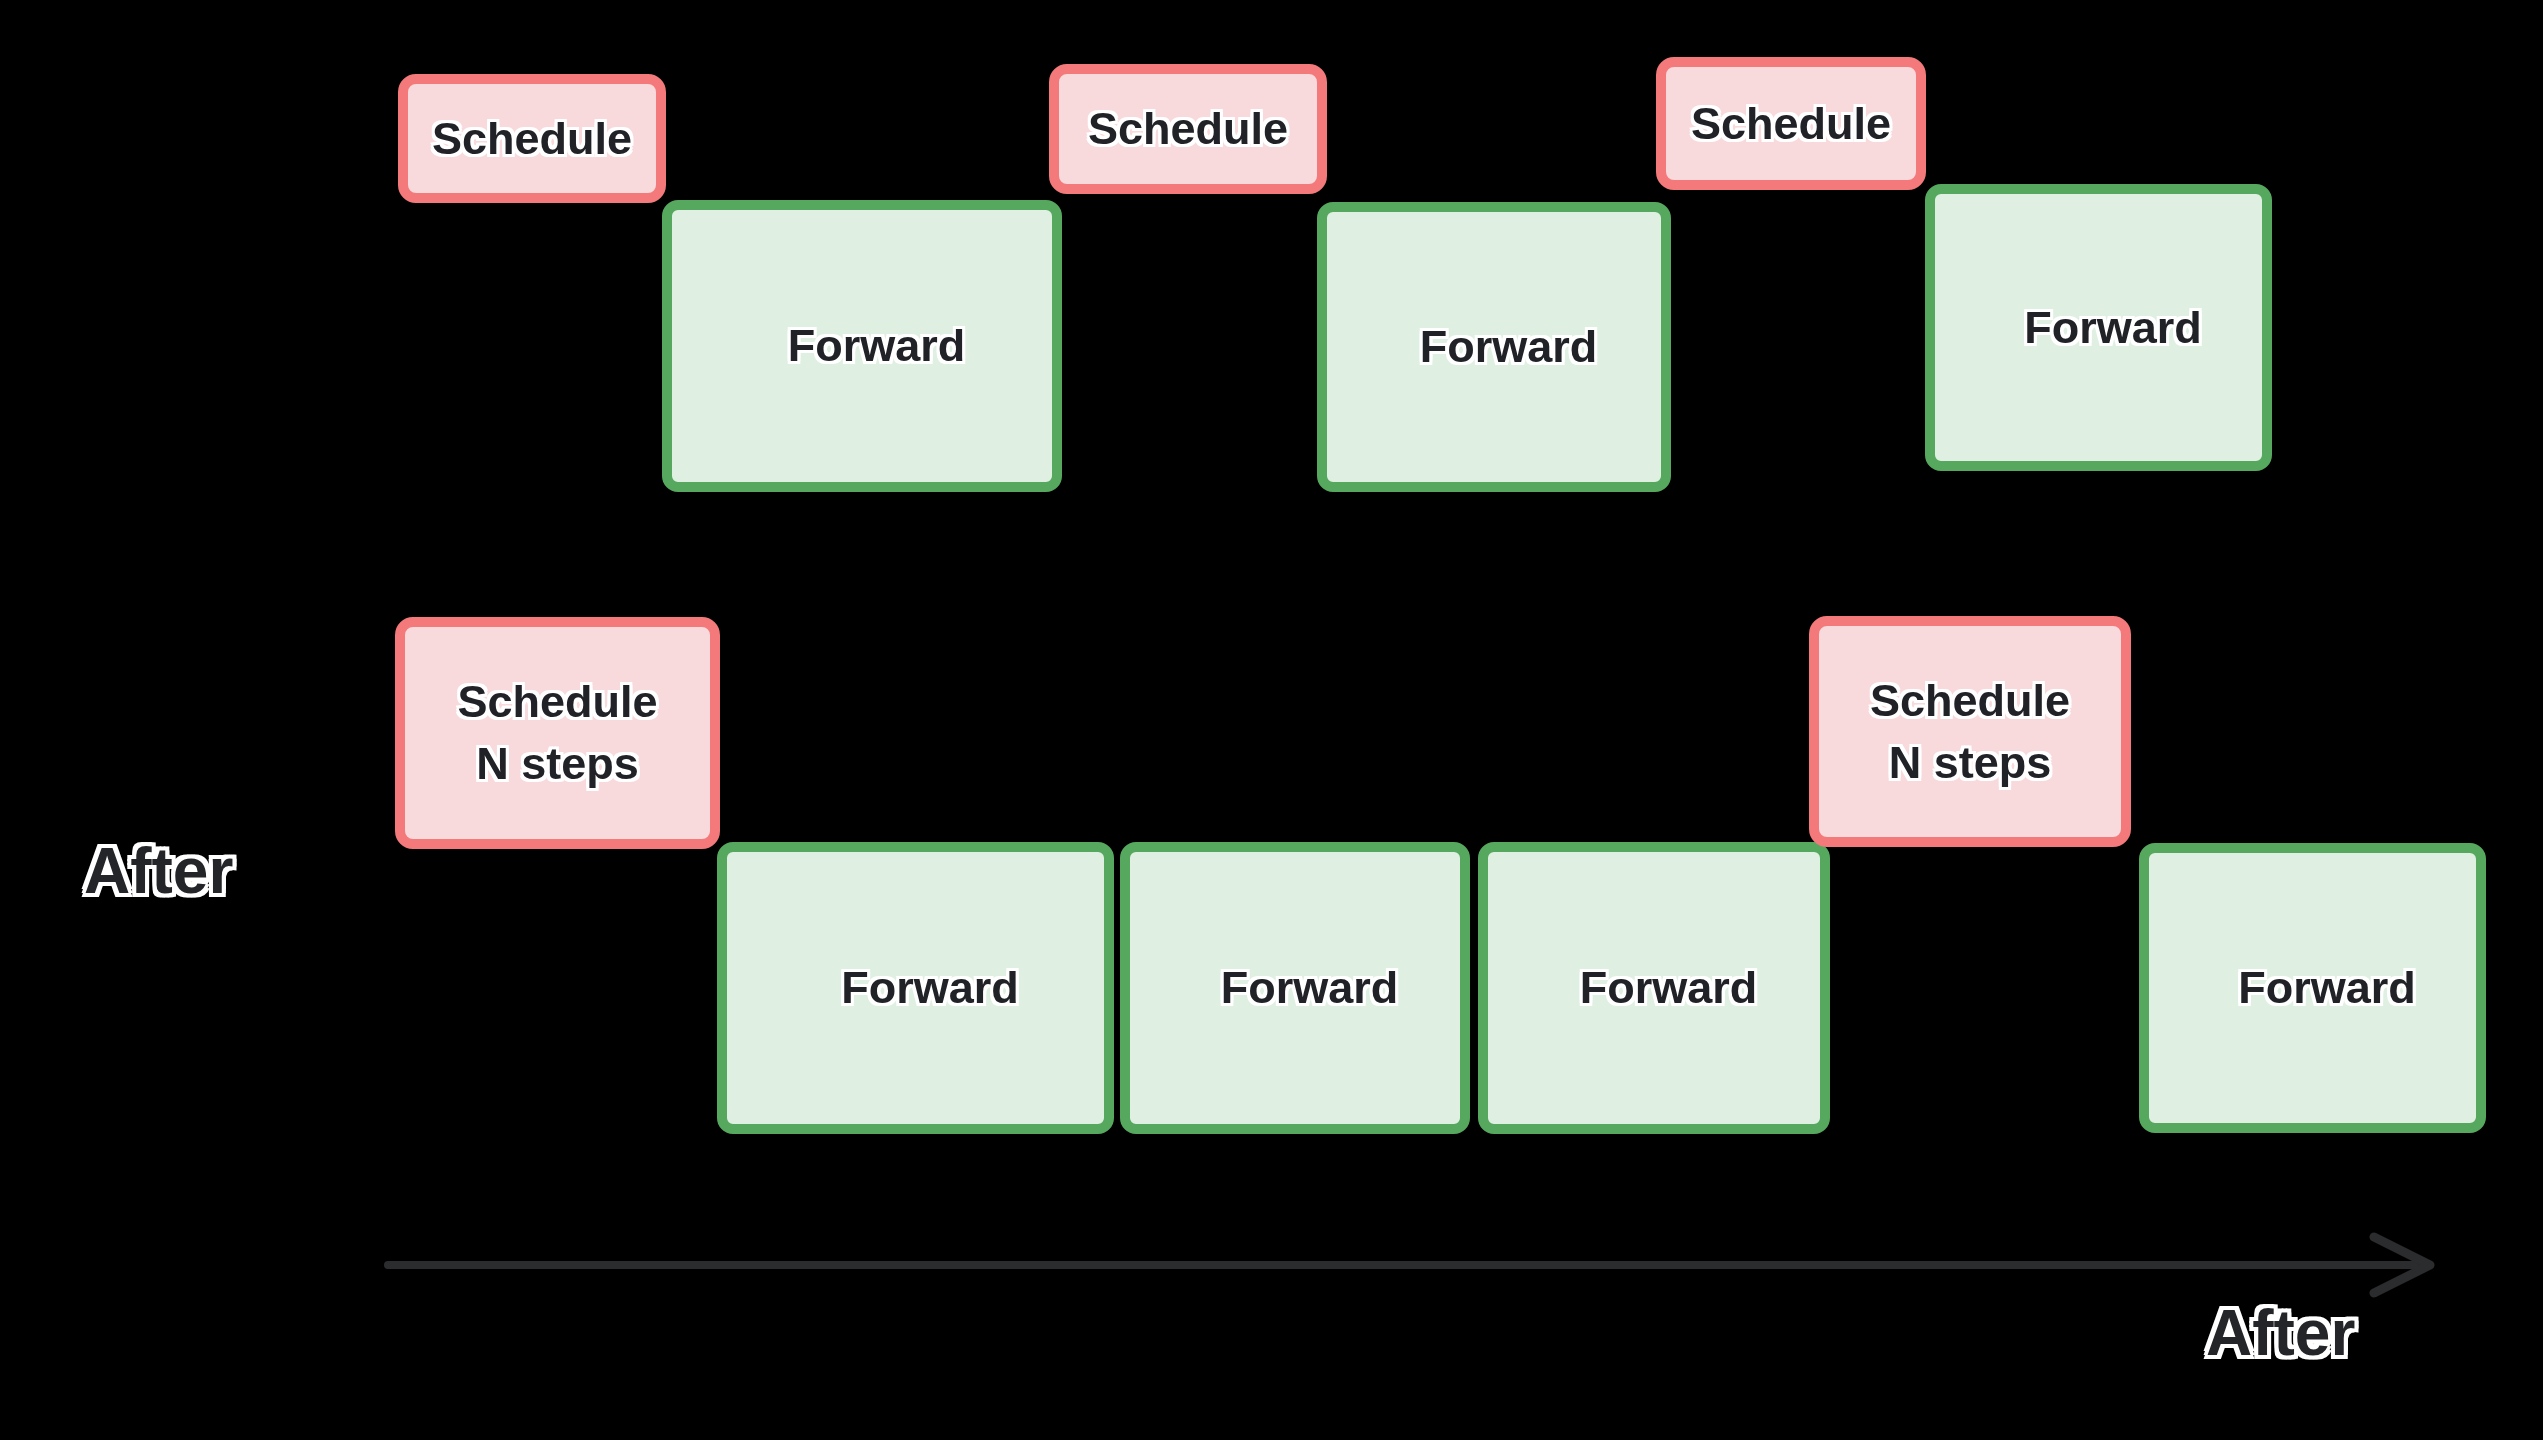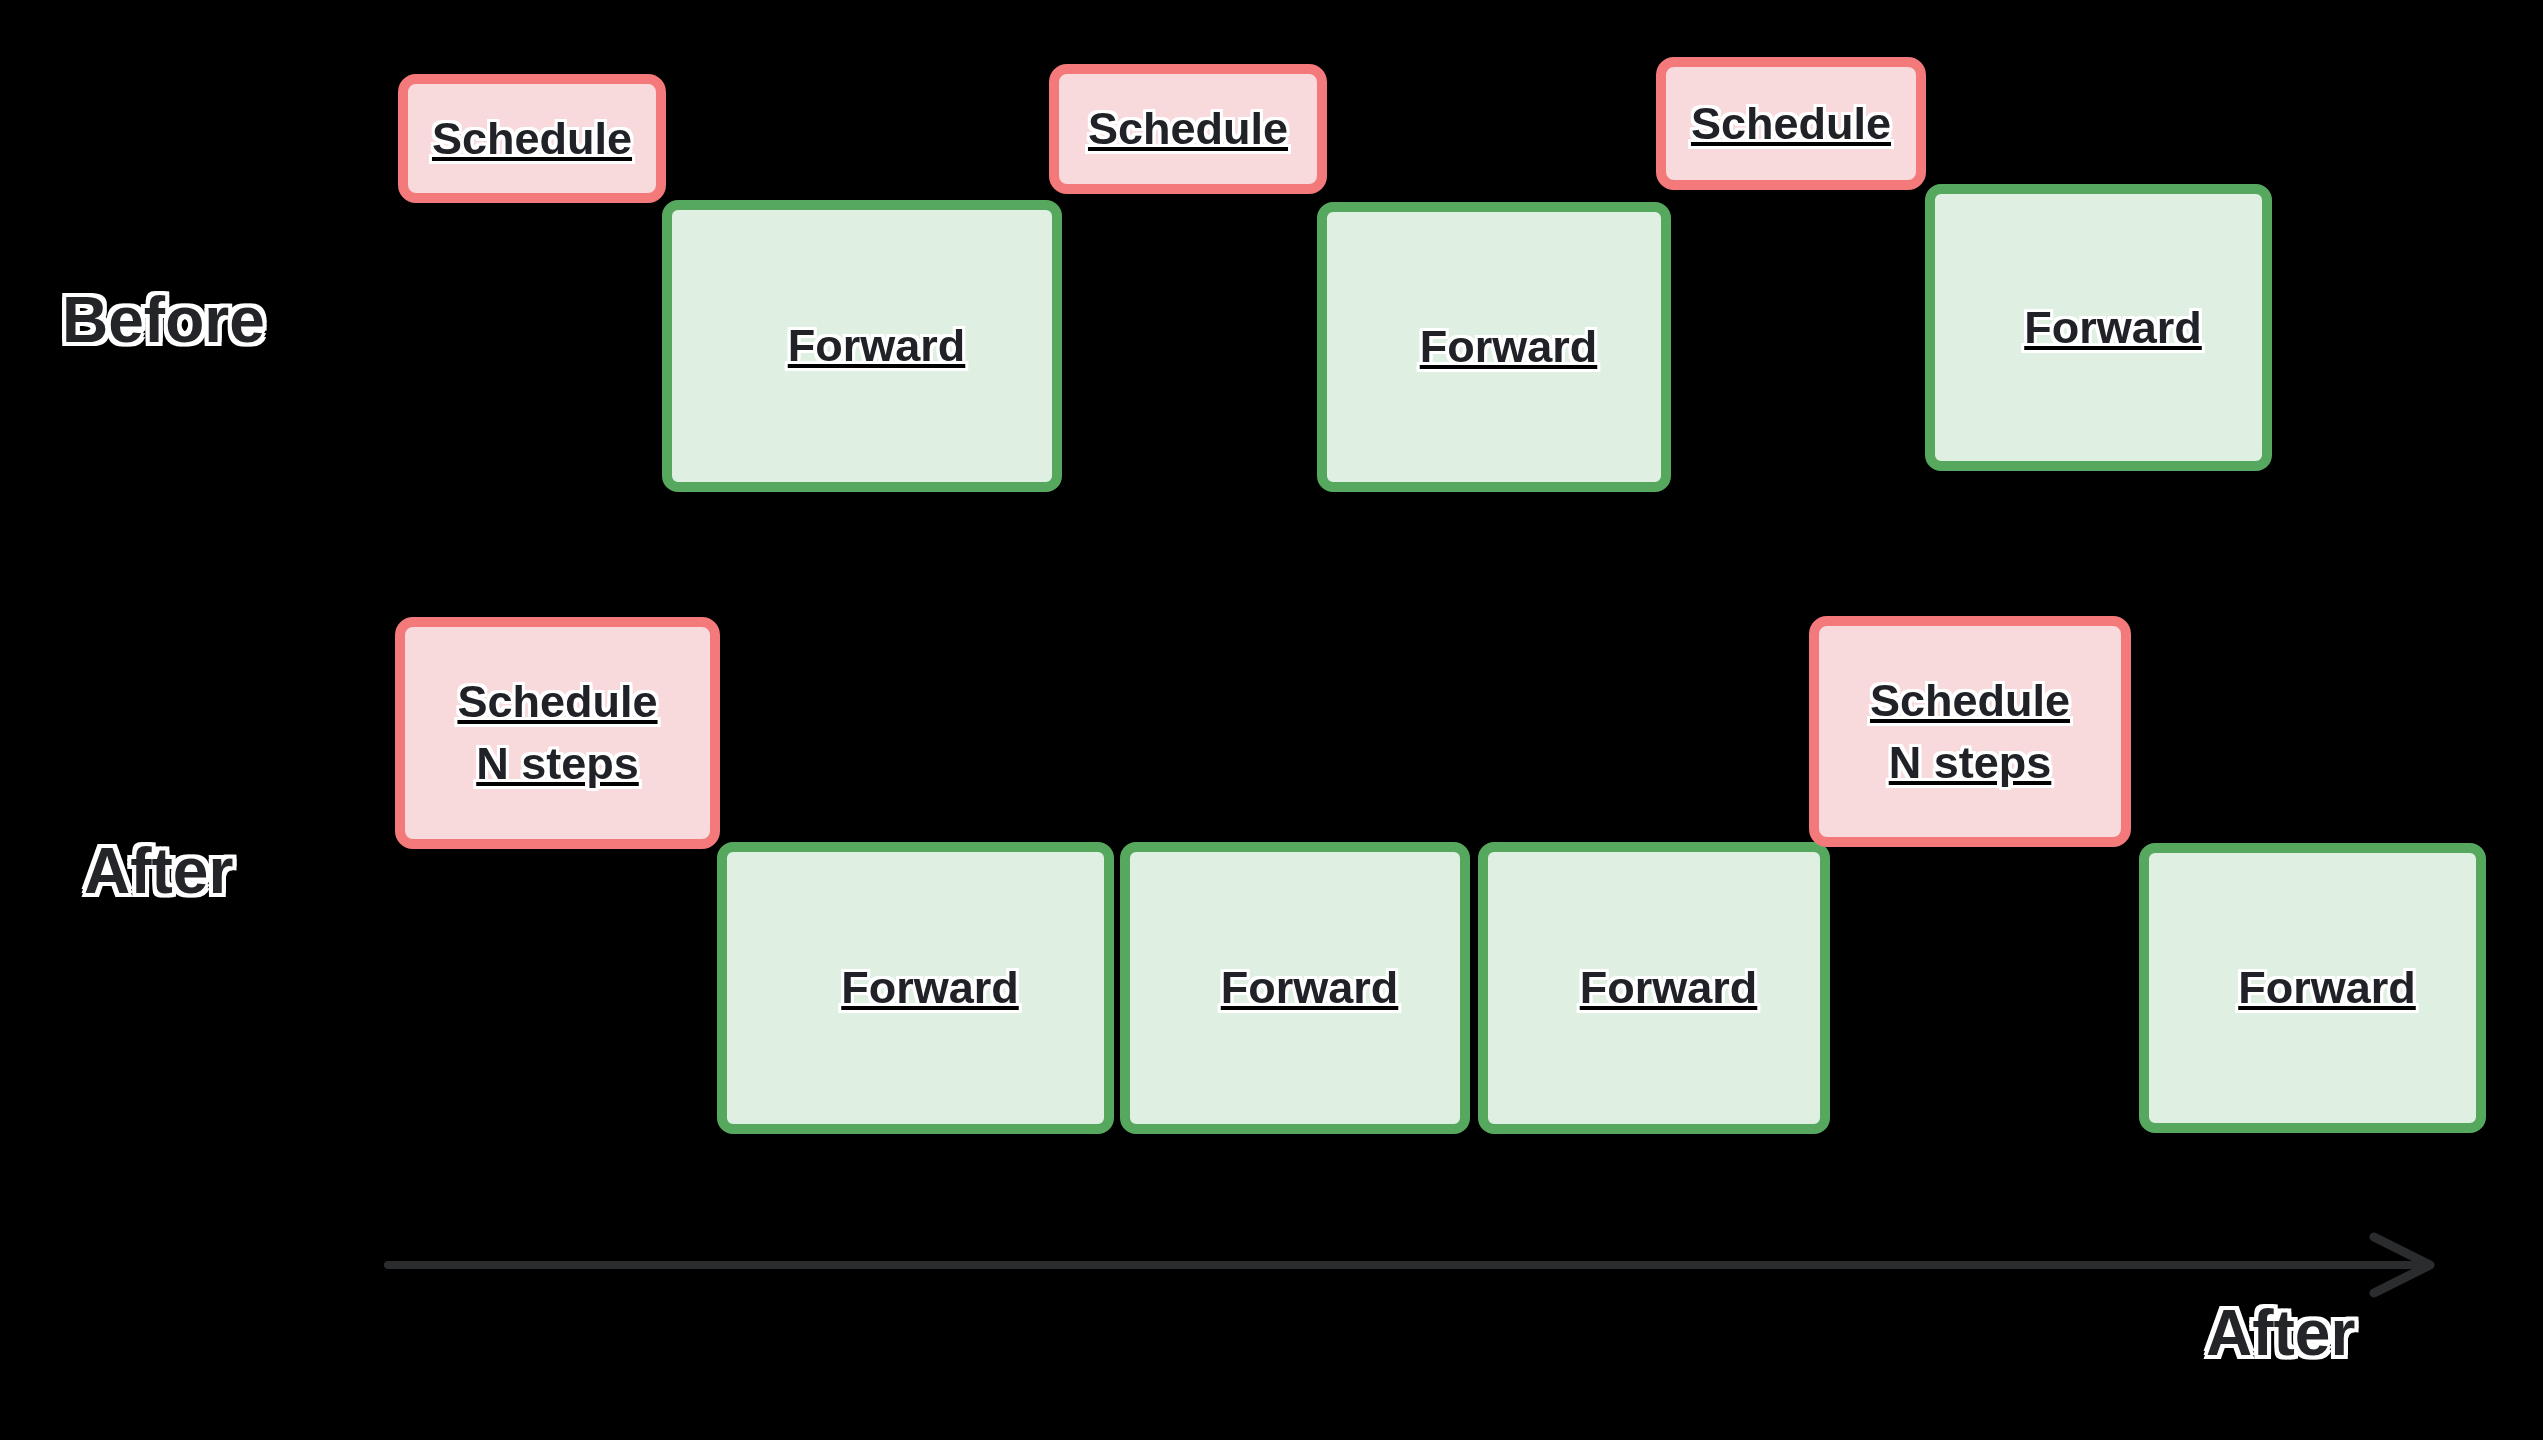--- a/index.html
+++ b/index.html
@@ -15,21 +15,20 @@
     background: var(--bg, #000);
   }
   .box {
     position: absolute;
     box-sizing: border-box;
     display: flex;
     flex-direction: column;
     align-items: center;
     justify-content: center;
     text-align: center;
-    text-decoration: underline;
   }
   .box.schedule {
     background: var(--schedule_fill, #f8d9dc);
     border: 10px solid var(--schedule_border, #f3797a);
     border-radius: 18px;
   }
   .box.forward {
     background: var(--forward_fill, #dff0e2);
     border: 10px solid var(--forward_border, #55a85d);
     border-radius: 16px;
@@ -58,21 +57,20 @@
       -4px  0   0 var(--text_halo,#fff),  4px  0   0 var(--text_halo,#fff),
        0   -4px 0 var(--text_halo,#fff),  0    4px 0 var(--text_halo,#fff);
   }
   .time-arrow-svg { position: absolute; left: 376px; top: 1225px; }
 </style>
 </head>
 <body>
 
 <div class="canvas">
 
-  <div class="row-label" style="left:62px; top:283px;">Before</div>
   <div class="row-label" style="left:84px; top:834px;">After</div>
 
   <div class="box schedule" style="left:398px; top:74px; width:268px; height:129px;">
     <span class="box-label">Schedule</span>
   </div>
 
   <div class="box forward" style="left:662px; top:200px; width:400px; height:292px;">
     <span class="box-label">Forward</span>
   </div>
 

